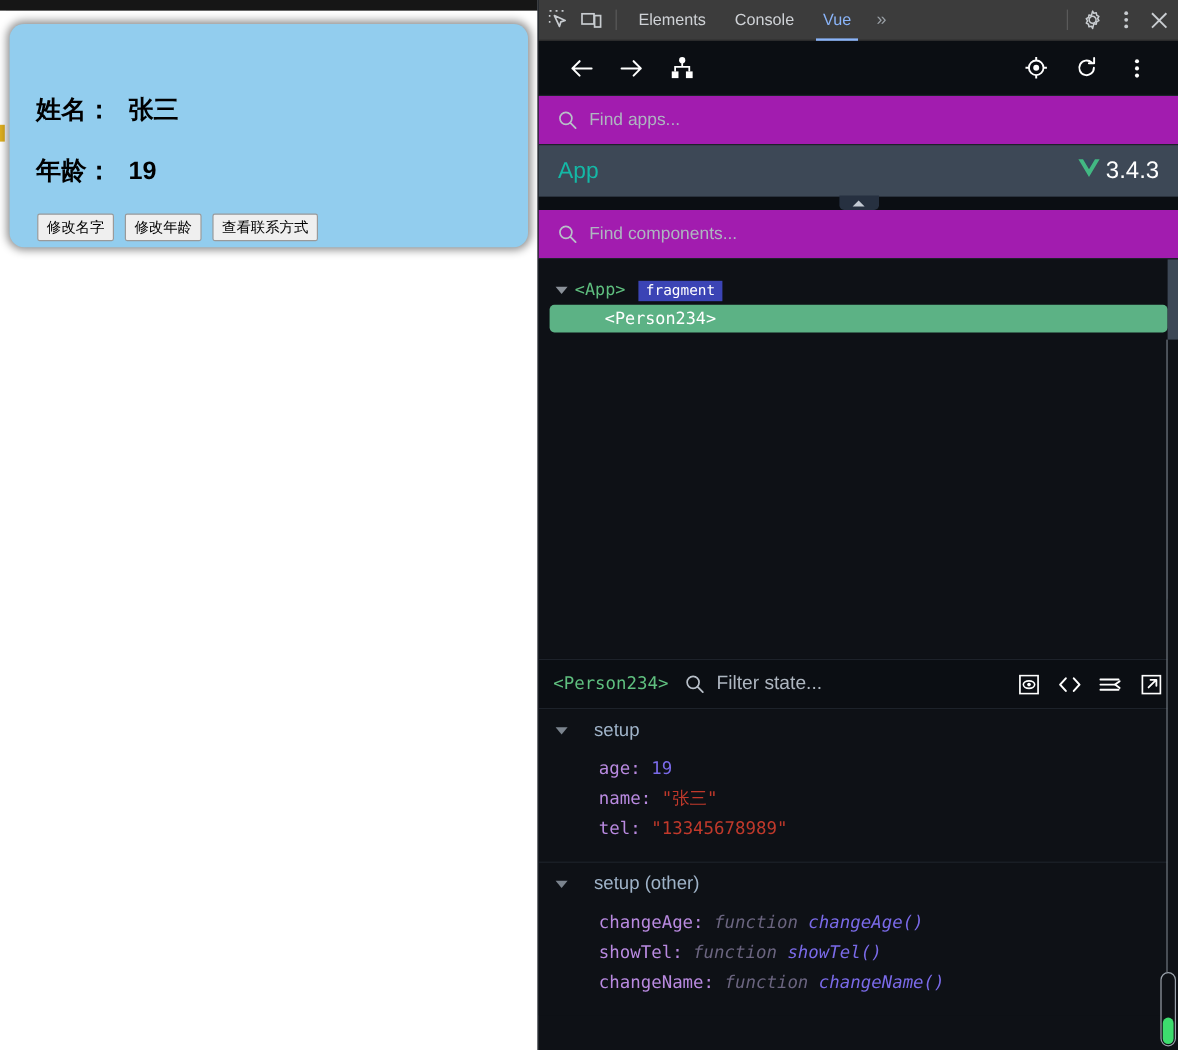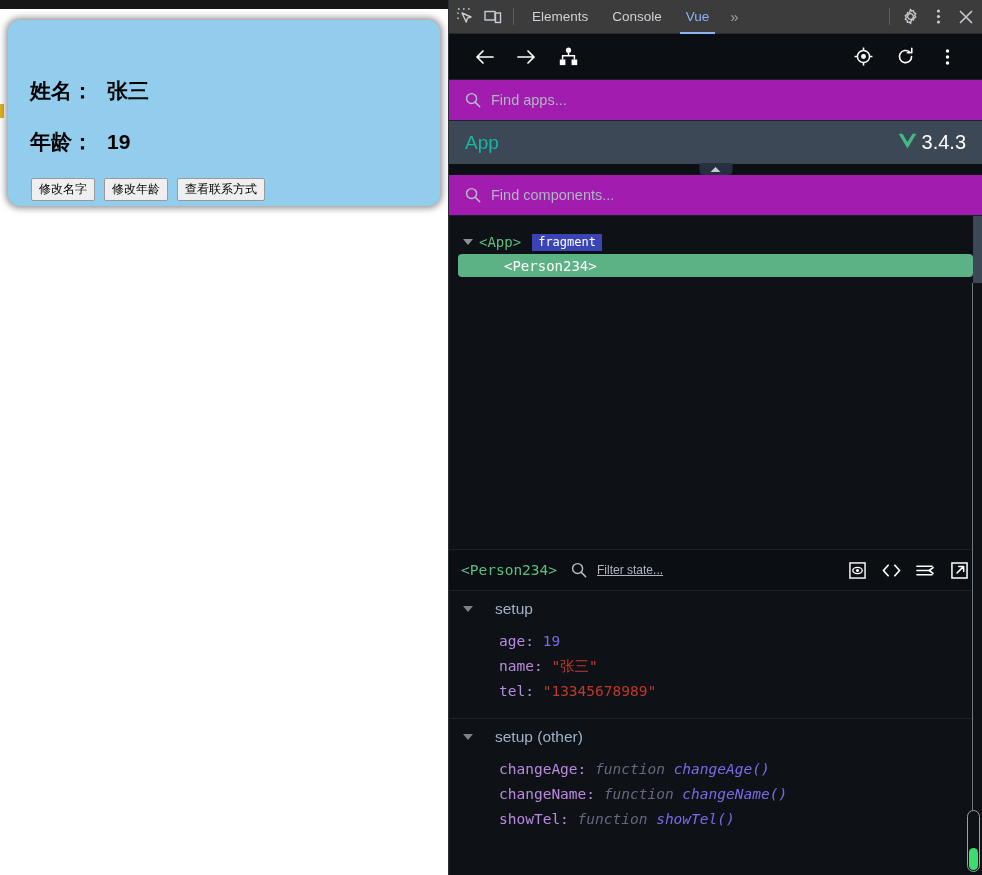--- a/index.html
+++ b/index.html
@@ -169,21 +169,21 @@
   
   .state-head {
     height: 42px; background: #0b0e13; display: flex; align-items: center;
     gap: 10px; padding: 0 12px 0 12px;
     border-top: 1px solid #1d222a; border-bottom: 1px solid #1d222a;
   }
   .state-head .comp {
     color: #5fbf7f; font-family: "DejaVu Sans Mono", monospace; font-size: 14.5px;
   }
   .state-head .sico { color: #b8bfc8; display: flex; margin-left: 4px; }
-  .state-head .stxt { color: #aeb6c0; font-size: 12px; text-decoration: underline; }
+  .state-head .stxt { color: #aeb6c0; font-size: 16px; }
   .state-head .acts { margin-left: auto; display: flex; align-items: center; gap: 12px; }
   .state-head .acts .ib {
     width: 22px; height: 22px; display: flex; align-items: center;
     justify-content: center; color: #ffffff; cursor: pointer;
   }
 
   
   .state-body { background: #0e1116; }
   .sect-title {
     display: flex; align-items: center; height: 36px; padding-left: 14px;
@@ -455,28 +455,28 @@
         <span class="caret"></span>
         <span>setup (other)</span>
       </div>
       <div class="kv-list">
         <div class="kv">
           <span class="k">changeAge</span><span class="k">:</span>
           <span class="fn-kw">function</span>
           <span class="fn-nm">changeAge()</span>
         </div>
         <div class="kv">
+          <span class="k">showTel</span><span class="k">:</span>
+          <span class="fn-kw">function</span>
+          <span class="fn-nm">showTel()</span>
+        </div>
+        <div class="kv">
           <span class="k">changeName</span><span class="k">:</span>
           <span class="fn-kw">function</span>
           <span class="fn-nm">changeName()</span>
-        </div>
-        <div class="kv">
-          <span class="k">showTel</span><span class="k">:</span>
-          <span class="fn-kw">function</span>
-          <span class="fn-nm">showTel()</span>
         </div>
       </div>
     </div>
 
     <div class="dt-right-gutter"></div>
     <div class="dt-edge-line"></div>
     <div class="dt-scrollbar">
       <div class="thumb"></div>
     </div>
   </div>

